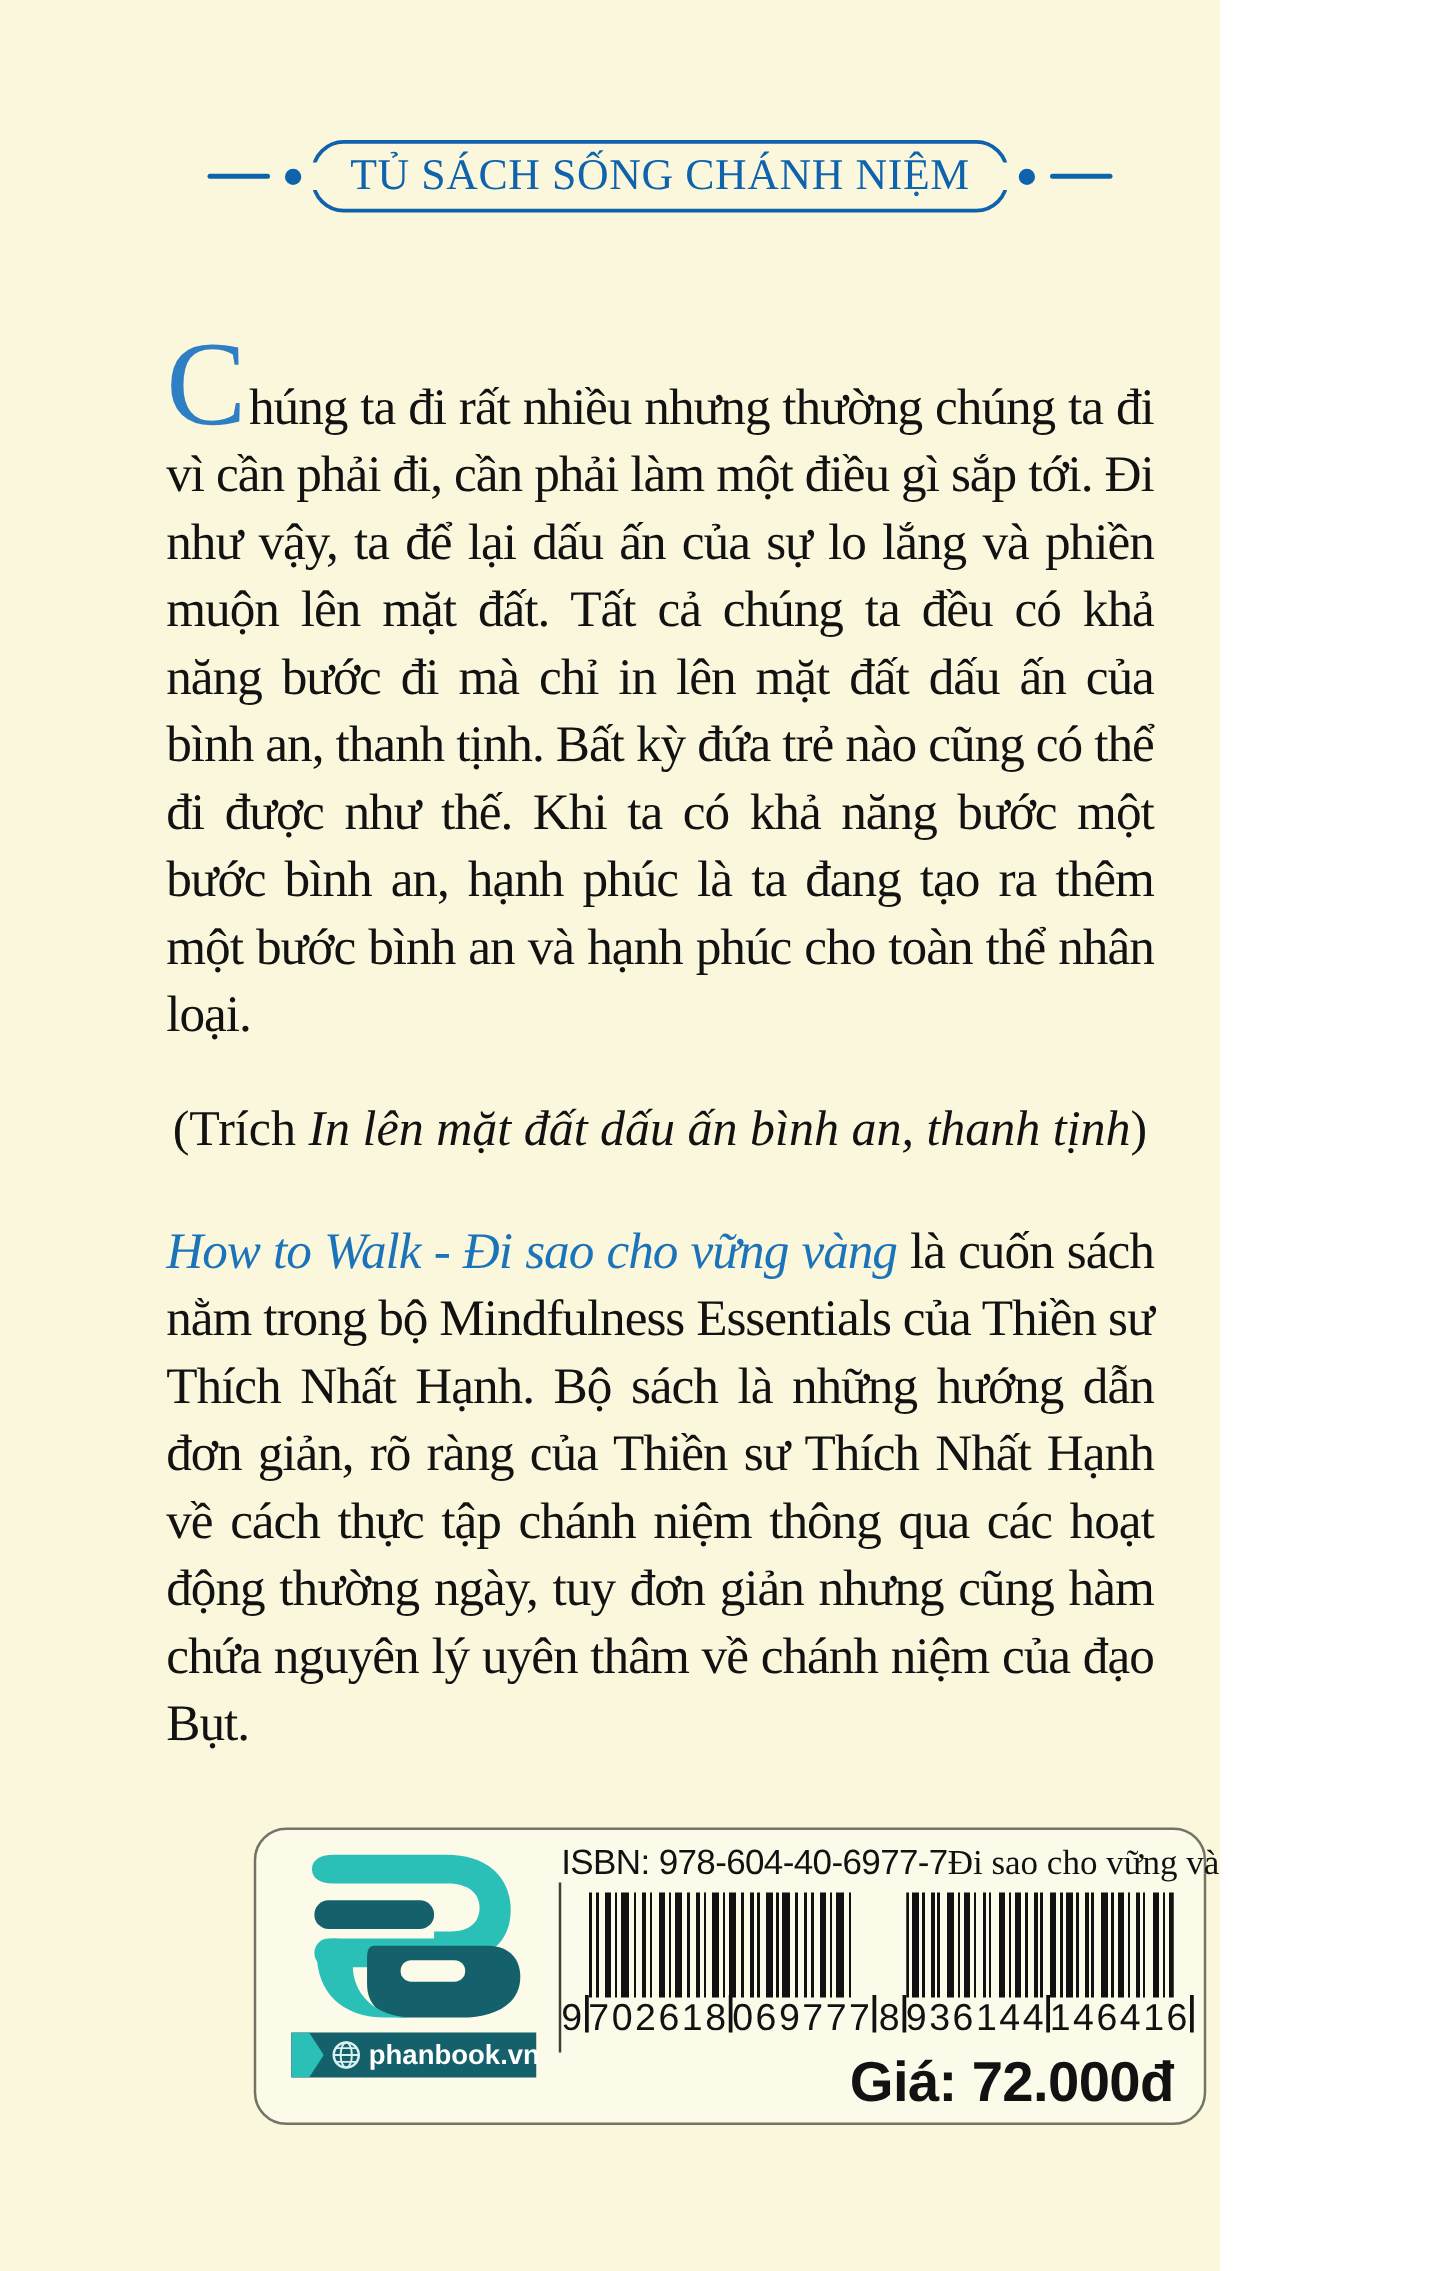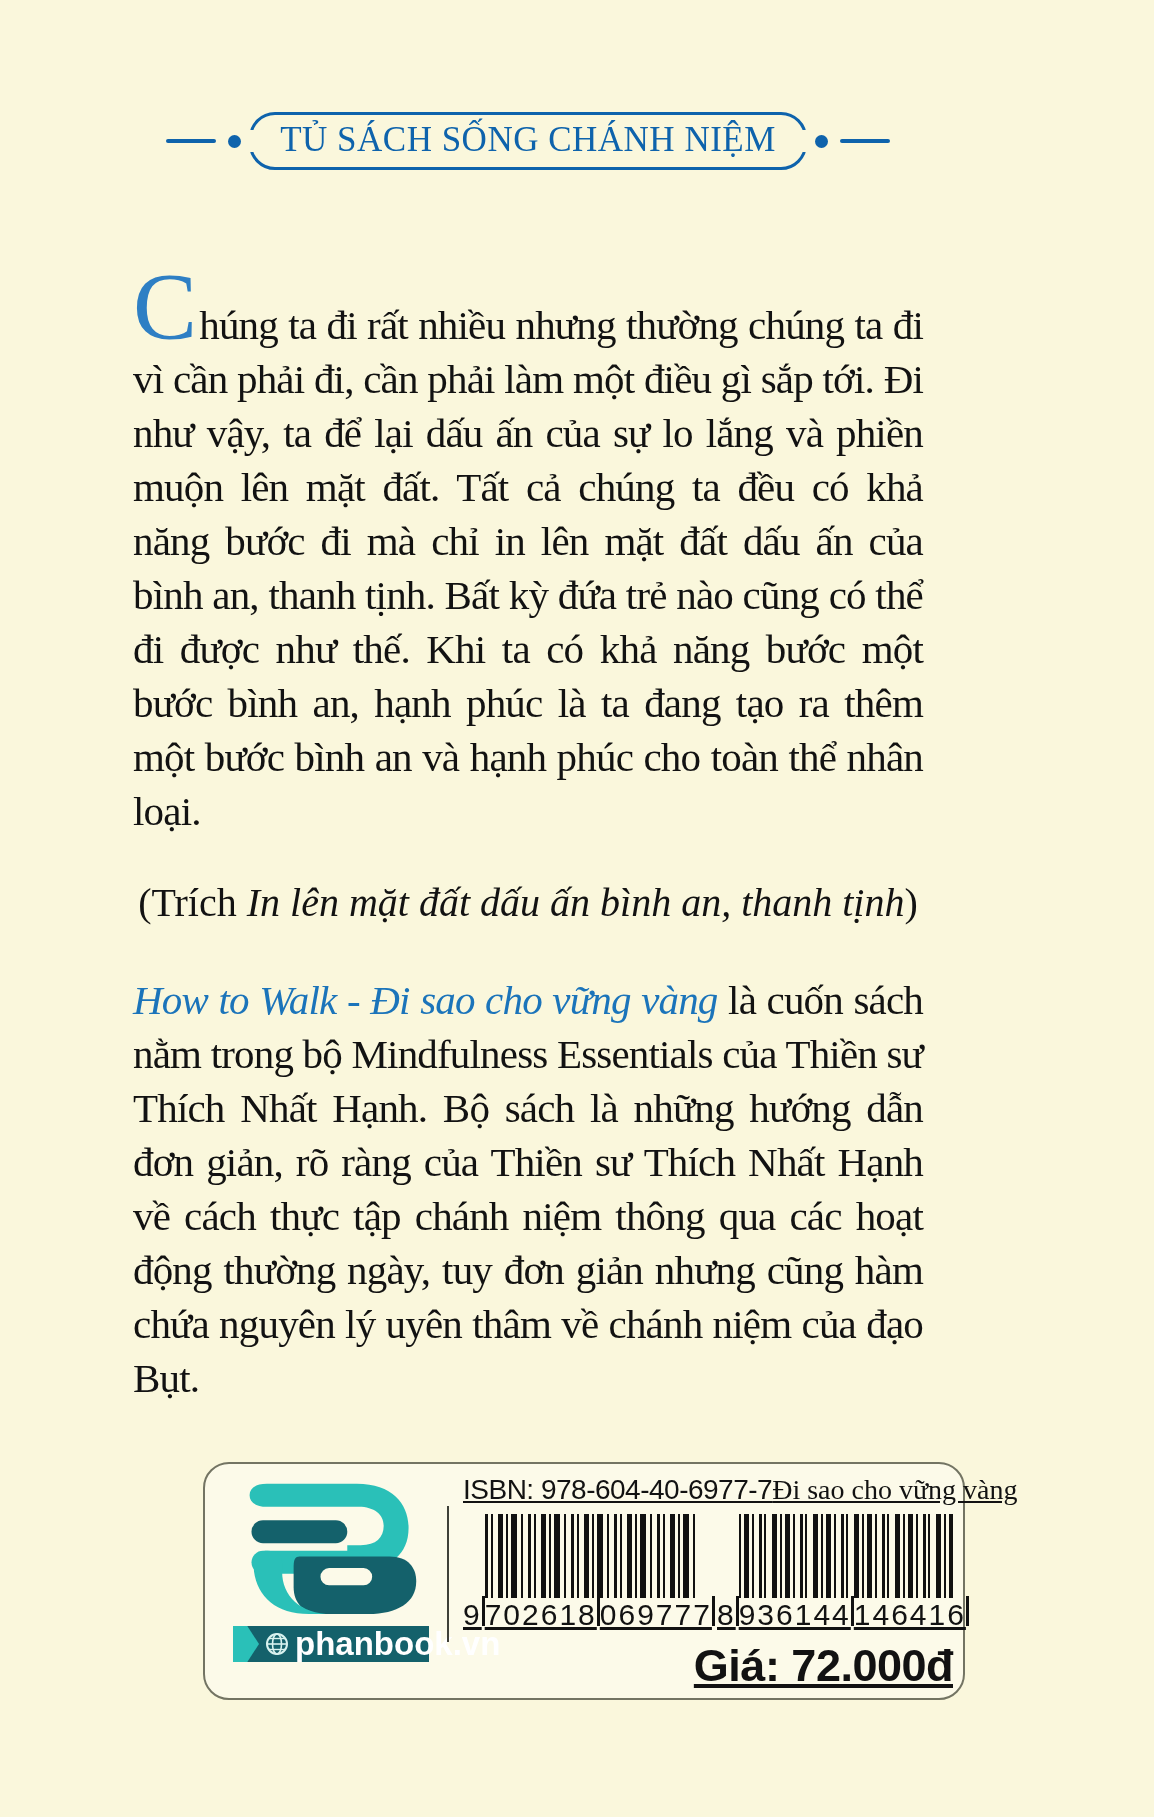--- a/index.html
+++ b/index.html
@@ -1,18 +1,18 @@
 <!DOCTYPE html>
 <html><head>
 <meta charset="utf-8">
 <style>
   html,body{margin:0;padding:0;}
   .page{
     position:relative;
-    width:1154px;height:1817px;
+    width:976px;height:1817px;
     background:#faf7dc;
     color:#121212;
     font-family:"Liberation Serif","DejaVu Serif",serif;
     overflow:hidden;
   }
   
   .badge-row{
     display:flex;align-items:center;justify-content:center;
     height:58px;
   }
@@ -80,29 +80,29 @@
     background:#14616b;height:36px;width:196px;
     padding:0;
   }
   .chevron{
     width:26px;height:36px;background:#2ac0b8;
     clip-path:polygon(0 0,55% 0,100% 50%,55% 100%,0 100%);
     margin-right:6px;flex:none;
   }
   .pub-banner .site{
     color:#ffffff;font-family:"Liberation Sans","DejaVu Sans",sans-serif;
-    font-weight:bold;font-size:33px;letter-spacing:0;
+    font-weight:bold;font-size:22px;letter-spacing:0;
   }
   .globe{flex:none;margin-right:6px;}
   .divider{
     position:absolute;left:242px;top:42px;width:2px;height:136px;
     background:#3f4038;
   }
   .barcode-zone{
-    position:absolute;left:258px;top:10px;width:490px;text-decoration:underline;
+    position:absolute;left:244px;top:10px;width:490px;
   }
   .isbn-row{
     display:flex;align-items:baseline;height:36px;
   }
   .isbn-text{
     flex:0 0 240px;text-align:center;
     font-family:"Liberation Sans","DejaVu Sans",sans-serif;
     font-size:28px;letter-spacing:-0.5px;white-space:nowrap;
   }
   .label-title{

